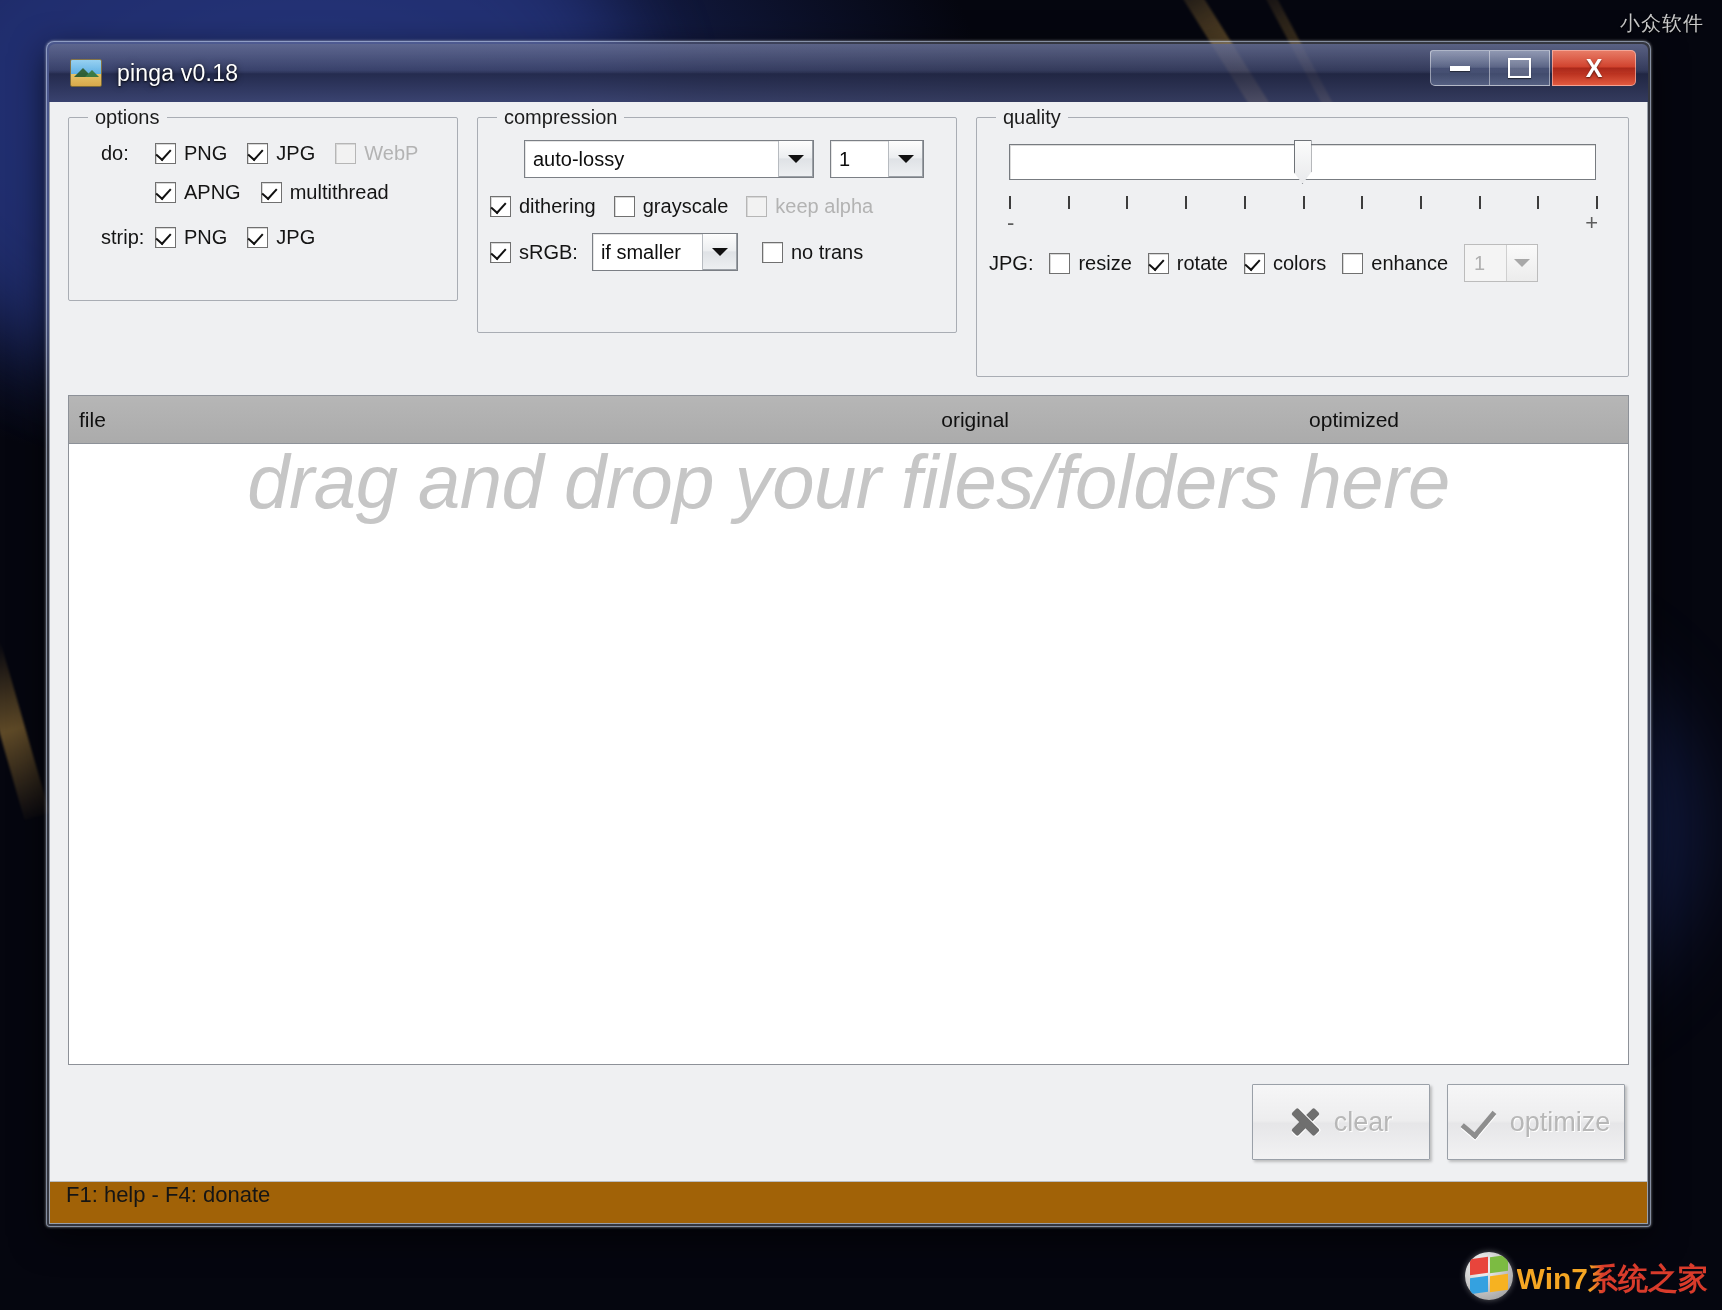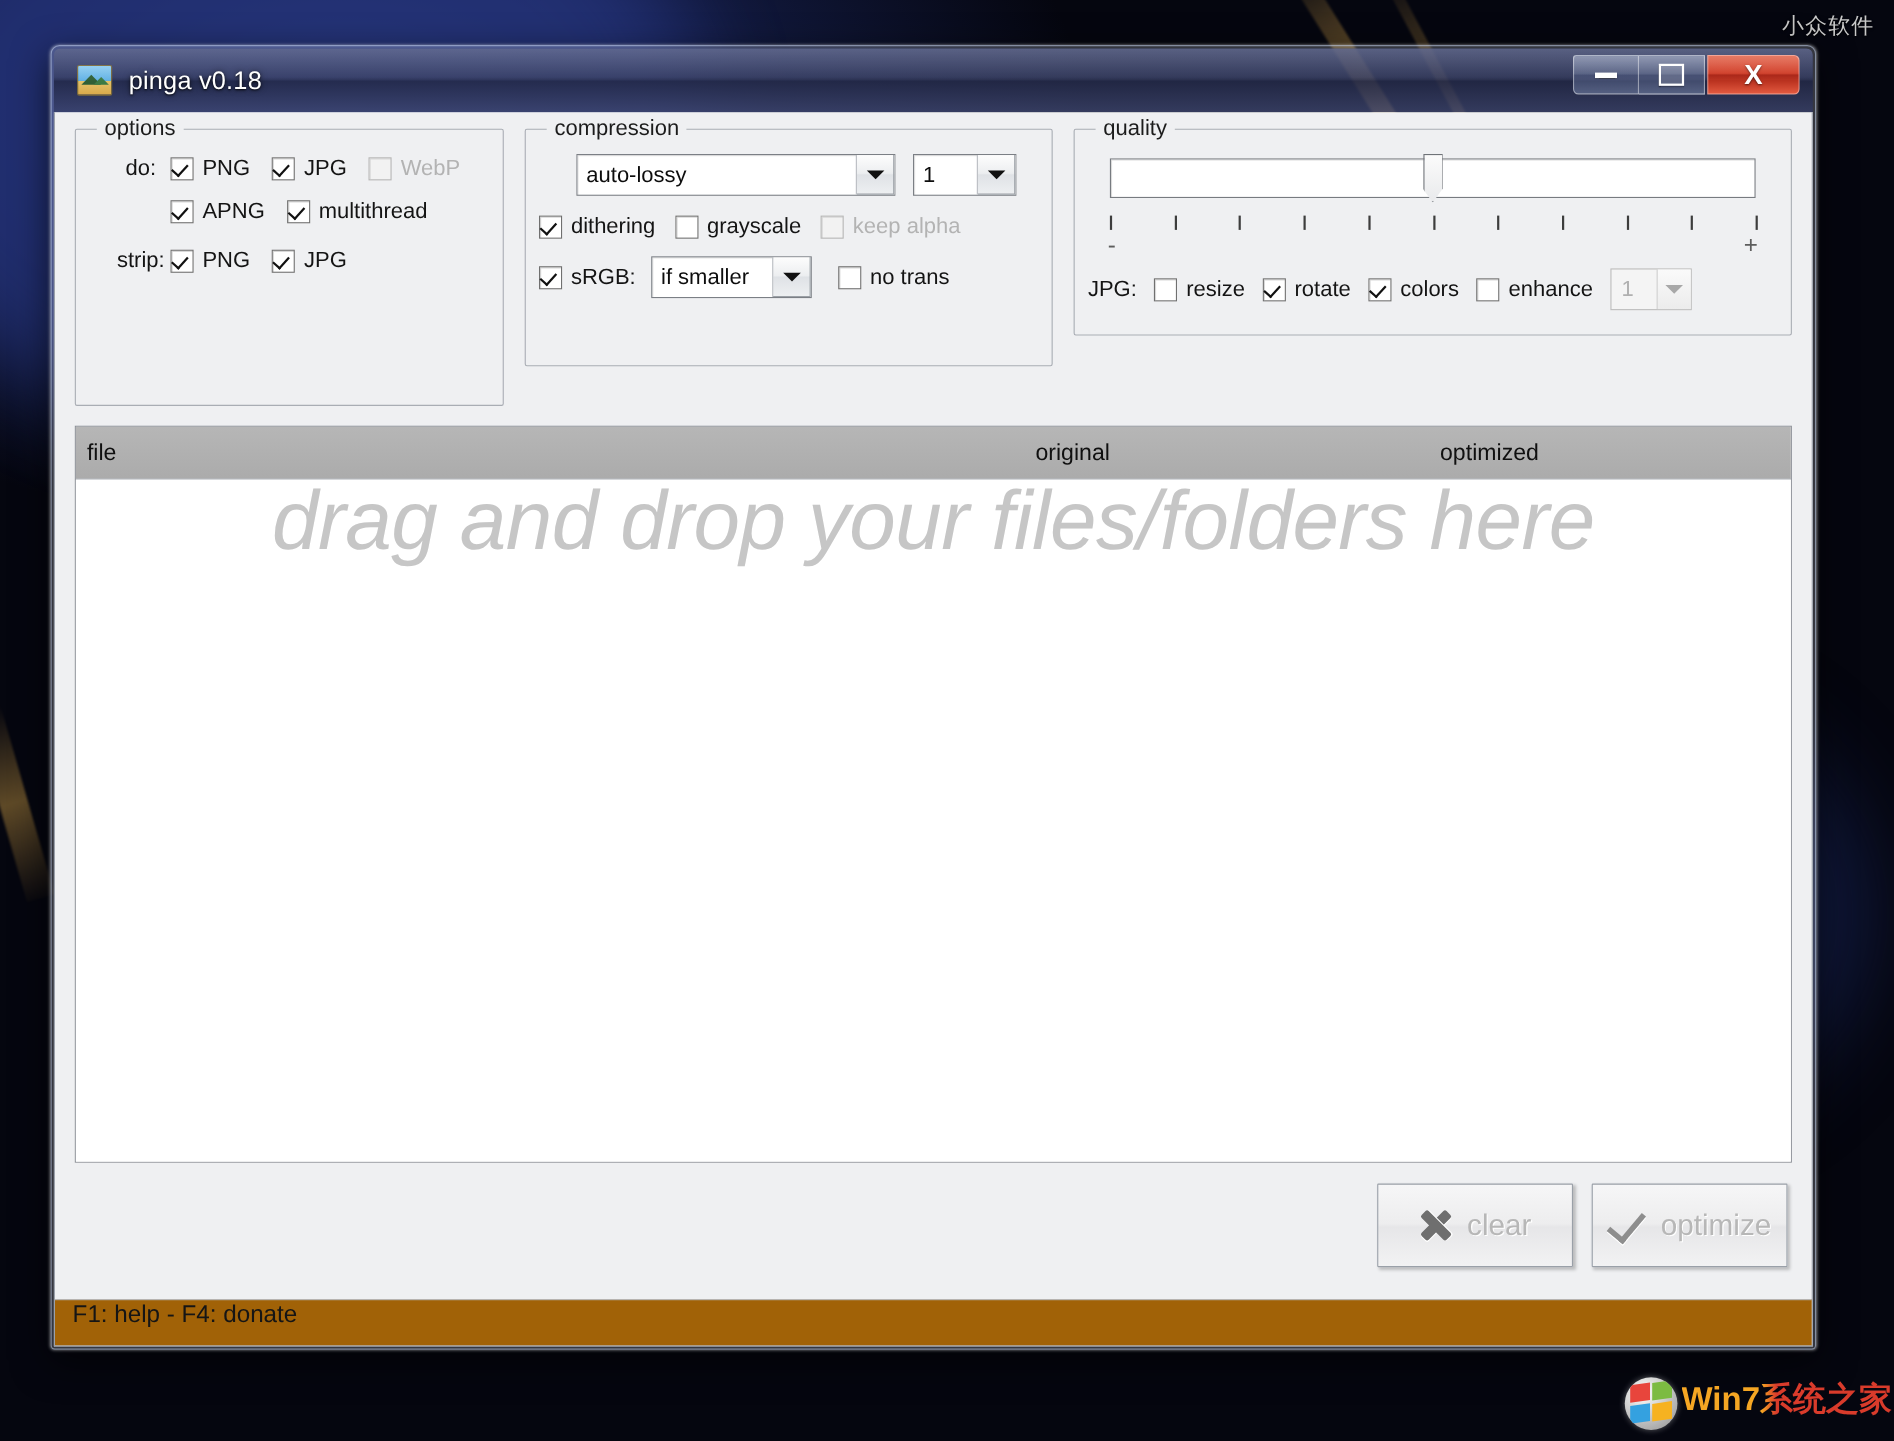--- a/index.html
+++ b/index.html
@@ -154,23 +154,23 @@
     background: transparent;
   }
   .groupbox > .gb-title {
     position: absolute;
     top: -12px; left: 19px;
     background: #eff0f2;
     padding: 0 7px;
     font-size: 20px;
     color: #1c1c1c;
   }
-  #gb-options { width: 390px; height: 252px; text-align: center; }
+  #gb-options { width: 390px; height: 184px; }
   #gb-compression { width: 480px; height: 216px; }
-  #gb-quality { flex: 1 1 auto; height: 188px; }
+  #gb-quality { flex: 1 1 auto; height: 260px; }
 
   
   .chk {
     width: 21px; height: 21px;
     border: 1px solid #707070;
     background: #ffffff;
     box-sizing: border-box;
     display: inline-flex; align-items: center; justify-content: center;
     position: relative;
     flex: 0 0 auto;
@@ -397,22 +397,22 @@
   }
 
   
   #wm-topright {
     position: absolute; right: 18px; top: 10px;
     color: #c9c9c9; font-size: 20px;
     text-shadow: 0 1px 2px #000;
     letter-spacing: 1px;
   }
   #wm-bottomright {
-    position: absolute; right: 2px; bottom: 10px;
-    display: flex; align-items: flex-start; gap: 4px;
+    position: absolute; right: 14px; bottom: 10px;
+    display: flex; align-items: flex-end; gap: 4px;
   }
   #wm-logo {
     width: 48px; height: 48px; border-radius: 50%;
     background: radial-gradient(circle at 35% 30%, #ffffff 0%, #d7d7d7 35%, #8f8f8f 100%);
     position: relative; overflow: hidden;
     box-shadow: 0 0 6px rgba(255,255,255,0.35);
   }
   #wm-logo span {
     position: absolute; width: 18px; height: 16px;
   }

